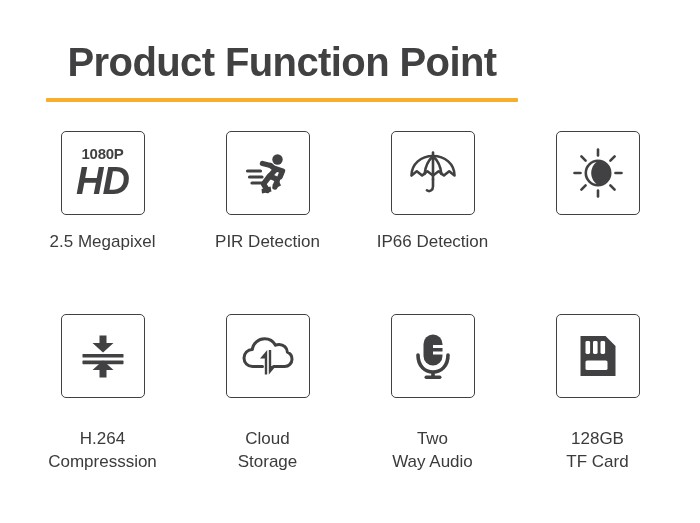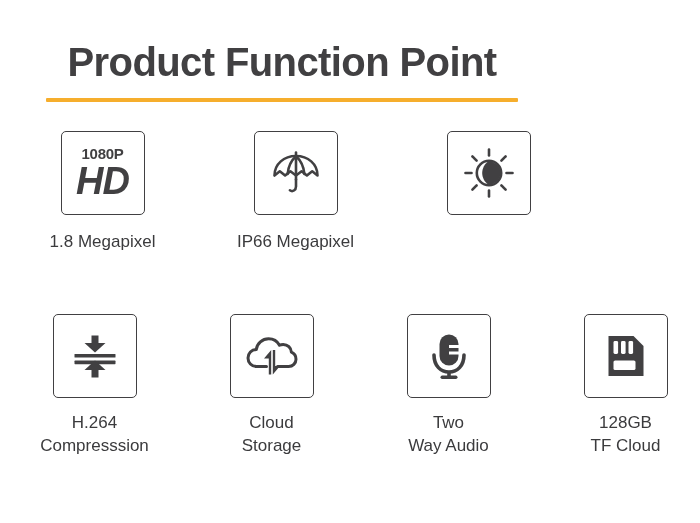--- a/index.html
+++ b/index.html
@@ -47,21 +47,20 @@
     left: 0;
     top: 131px;
     width: 700px;
     display: flex;
     flex-direction: column;
   }
   .feature-row {
     display: flex;
     justify-content: flex-start;
     padding-left: 20px;
-    gap: 28px;
   }
   .feature-row.row-2 {
     margin-top: 61px;
   }
   .feature-cell {
     width: 165px;
     display: flex;
     flex-direction: column;
     align-items: center;
   }
@@ -83,21 +82,21 @@
 
   .feature-label {
     margin-top: 15px;
     text-align: center;
     font-size: 17px;
     line-height: 23px;
     color: #3b3b3d;
     white-space: pre-line;
   }
   .row-2 .feature-label {
-    margin-top: 13px;
+    margin-top: 29px;
     text-align: center;
   }
 
   
   .hd-block {
     display: flex;
     flex-direction: column;
     align-items: center;
     justify-content: center;
     line-height: 1;
@@ -129,23 +128,56 @@
 
   <div class="feature-row row-1">
 
     <div class="feature-cell">
       <div class="icon-tile">
         <div class="hd-block">
           <span class="hd-top">1080P</span>
           <span class="hd-big">HD</span>
         </div>
       </div>
-      <div class="feature-label">1.8 Megapixel</div>
-    </div>
-
+      <div class="feature-label">2.5 Megapixel</div>
+    </div>
+
+    <div class="feature-cell">
+      <div class="icon-tile">
+        <svg width="54" height="54" viewBox="0 0 54 54" fill="#414042">
+
+          <circle cx="36.5" cy="13.5" r="5.2"></circle>
+
+          <g stroke="#414042" stroke-width="5.4" stroke-linecap="round" stroke-linejoin="round" fill="none">
+
+            <path d="M21.5 17.5 L29.5 19.5"></path>
+
+            <path d="M29.5 19.5 L34.5 23.5"></path>
+
+            <path d="M34.5 23.5 L27.5 31.5"></path>
+
+            <path d="M34.0 22.5 L41.5 25.0 L39.0 31.0"></path>
+
+            <path d="M27.5 31.5 L22.5 38.0 L26.5 44.5"></path>
+
+            <path d="M28.5 30.0 L36.5 33.5 L34.0 41.0"></path>
+          </g>
+
+          <path d="M20.5 43.0 L29.5 40.5 L30.5 45.5 L21.0 47.5 Z"></path>
+          <path d="M31.5 38.5 L38.0 35.0 L40.0 39.5 L33.0 43.0 Z"></path>
+
+          <g stroke="#414042" stroke-width="3.2" stroke-linecap="round">
+            <path d="M6.5 25.0 L19.5 25.0"></path>
+            <path d="M8.5 31.0 L21.0 31.0"></path>
+            <path d="M11.0 37.0 L22.5 37.0"></path>
+          </g>
+        </svg>
+      </div>
+      <div class="feature-label">PIR Detection</div>
+    </div>
 
     <div class="feature-cell">
       <div class="icon-tile">
         <svg width="56" height="56" viewBox="0 0 56 56" fill="none" stroke="#414042" stroke-width="2.6" stroke-linecap="round" stroke-linejoin="round">
 
           <path d="M28 7.5 L28 11"></path>
 
           <path d="M6.5 30.5
                    C6.5 18.8 16.1 11.0 28 11.0
                    C39.9 11.0 49.5 18.8 49.5 30.5
@@ -155,21 +187,21 @@
                    L11.8 26.3 L6.5 30.5 Z"></path>
 
           <path d="M28 11.2 C23.0 15.6 20.2 22.0 19.6 29.0"></path>
           <path d="M28 11.2 C33.0 15.6 35.8 22.0 36.4 29.0"></path>
 
           <path d="M28 11.0 L28 34.5"></path>
 
           <path d="M28 34.5 L28 41.5 C28 45.2 24.6 47.2 21.9 45.3"></path>
         </svg>
       </div>
-      <div class="feature-label">IP66 Megapixel</div>
+      <div class="feature-label">IP66 Detection</div>
     </div>
 
     <div class="feature-cell">
       <div class="icon-tile">
         <svg width="56" height="56" viewBox="0 0 56 56">
 
           <g stroke="#414042" stroke-width="2.6" stroke-linecap="round">
             <path d="M28 4.5 L28 10.5"></path>
             <path d="M28 45.5 L28 51.5"></path>
             <path d="M4.5 28 L10.5 28"></path>
@@ -268,16 +300,16 @@
                    L8.5 46.0 Z" fill="#414042"></path>
 
           <rect x="13.5" y="11.0" width="4.6" height="13.0" rx="1.4" fill="#ffffff"></rect>
           <rect x="21.0" y="11.0" width="4.6" height="13.0" rx="1.4" fill="#ffffff"></rect>
           <rect x="28.5" y="11.0" width="4.6" height="13.0" rx="1.4" fill="#ffffff"></rect>
 
           <rect x="13.5" y="30.5" width="22.0" height="9.5" rx="1.6" fill="#ffffff"></rect>
         </svg>
       </div>
       <div class="feature-label">128GB
-TF Cloud</div>
+TF Card</div>
     </div>
   </div>
 </div>
 
 </body></html>

